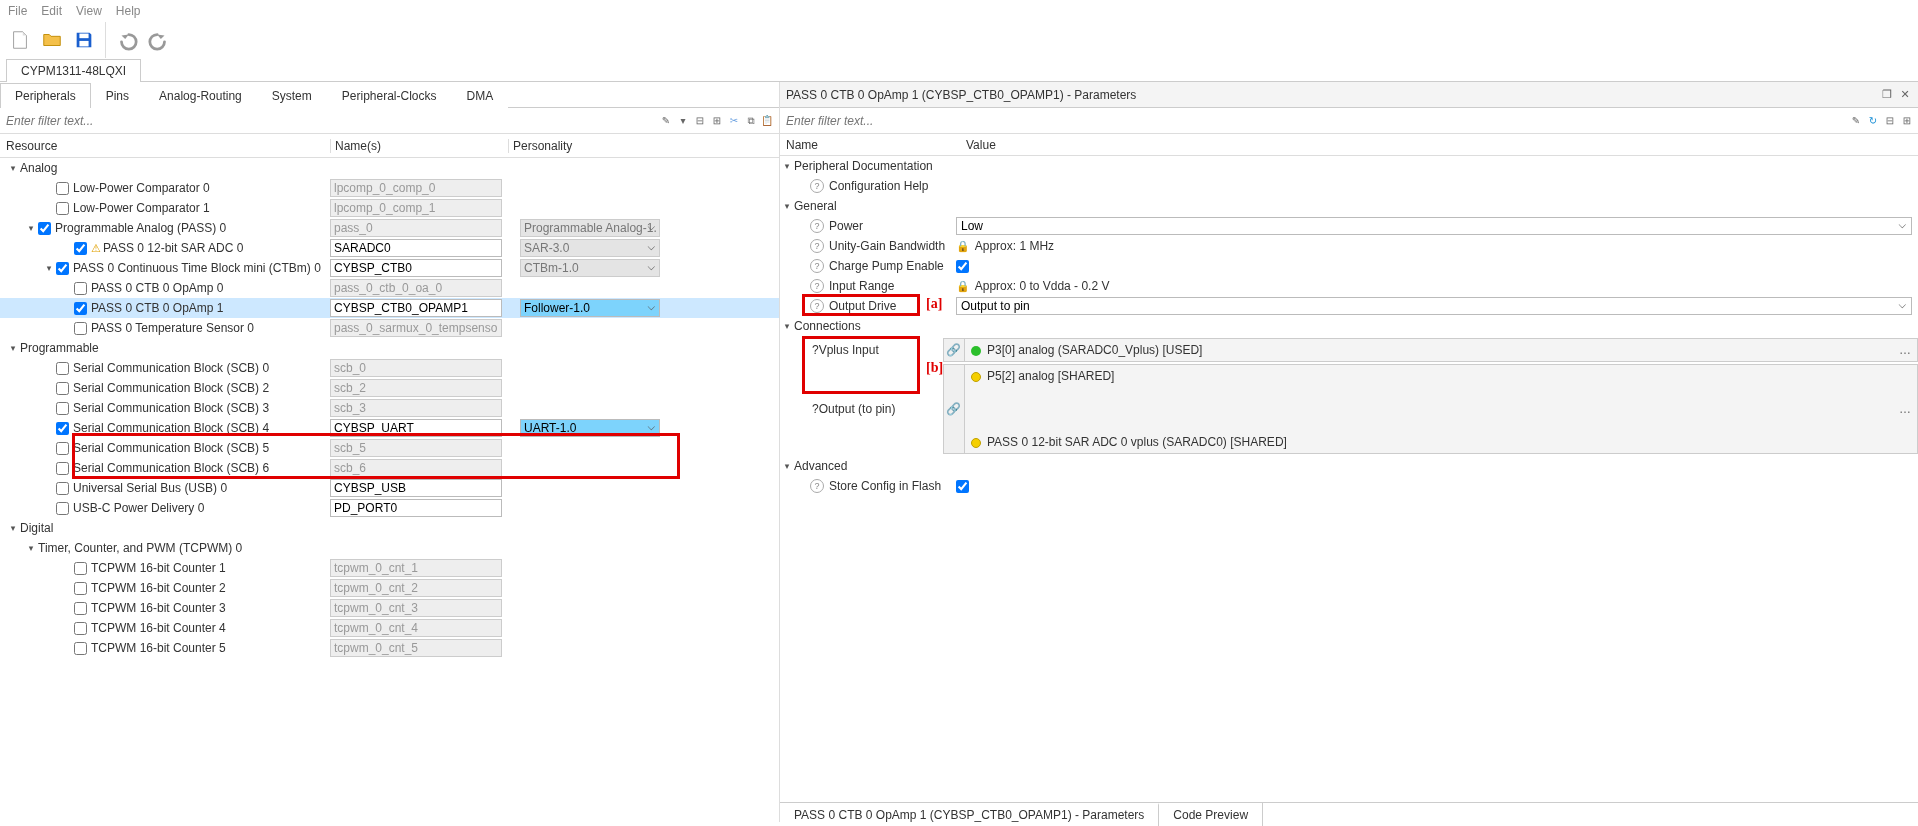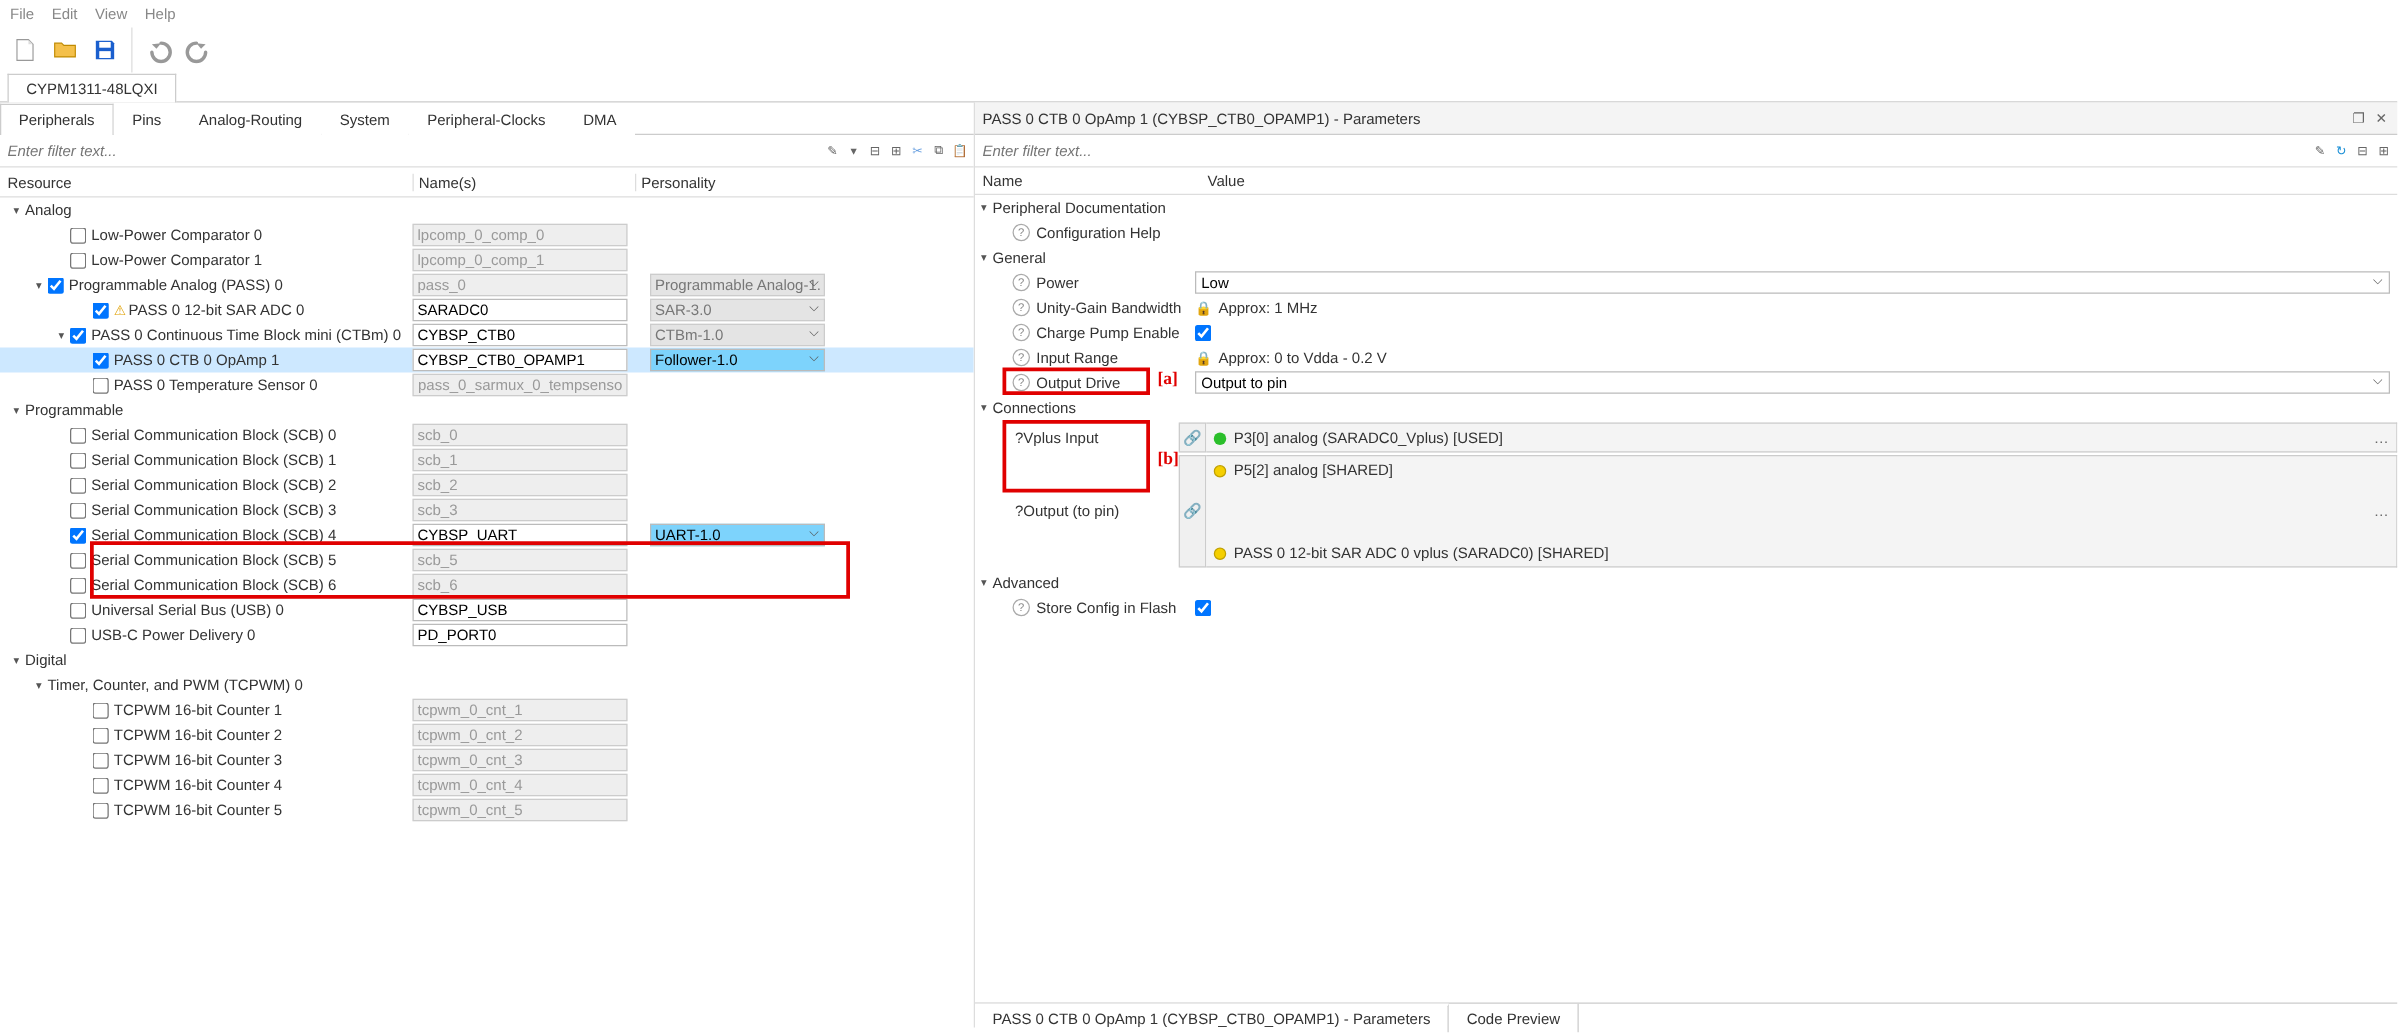--- a/index.html
+++ b/index.html
@@ -211,20 +211,27 @@
         <div class="row">
           <span class="indent" style="width: 42px;"></span>
           <span class="tw">▾</span>
           <input type="checkbox" class="cb" checked="" style="">
           <span class="res-label">PASS 0 Continuous Time Block mini (CTBm) 0</span>
           <div class="name-cell"><input class="name-input" value="CYBSP_CTB0" style=""></div>
           <div class="pers-cell">
             <div class="sel-wrap"><input class="pers-select disabled" readonly="" value="CTBm-1.0" style=""></div>
           </div>
         </div>
+        <div class="row">
+          <span class="indent" style="width: 60px;"></span>
+          <span style="width: 14px; display: inline-block;"></span>
+          <input type="checkbox" class="cb" style="">
+          <span class="res-label">PASS 0 CTB 0 OpAmp 0</span>
+          <div class="name-cell"><input class="name-input disabled" readonly="" value="pass_0_ctb_0_oa_0" style=""></div>
+        </div>
         <div class="row selected">
           <span class="indent" style="width: 60px;"></span>
           <span style="width: 14px; display: inline-block;"></span>
           <input type="checkbox" class="cb" checked="" style="">
           <span class="res-label">PASS 0 CTB 0 OpAmp 1</span>
           <div class="name-cell"><input class="name-input" value="CYBSP_CTB0_OPAMP1" style=""></div>
           <div class="pers-cell">
             <div class="sel-wrap"><input class="pers-select" readonly="" value="Follower-1.0" style=""></div>
           </div>
         </div>
@@ -239,27 +246,20 @@
           <span class="indent" style="width: 6px;"></span>
           <span class="tw">▾</span>
           <span class="res-label">Programmable</span>
         </div>
         <div class="row">
           <span class="indent" style="width: 42px;"></span>
           <span style="width: 14px; display: inline-block;"></span>
           <input type="checkbox" class="cb" style="">
           <span class="res-label">Serial Communication Block (SCB) 0</span>
           <div class="name-cell"><input class="name-input disabled" readonly="" value="scb_0" style=""></div>
-        </div>
-        <div class="row">
-          <span class="indent" style="width: 42px;"></span>
-          <span style="width: 14px; display: inline-block;"></span>
-          <input type="checkbox" class="cb" style="">
-          <span class="res-label">Serial Communication Block (SCB) 1</span>
-          <div class="name-cell"><input class="name-input disabled" readonly="" value="scb_1" style=""></div>
         </div>
         <div class="row">
           <span class="indent" style="width: 42px;"></span>
           <span style="width: 14px; display: inline-block;"></span>
           <input type="checkbox" class="cb" style="">
           <span class="res-label">Serial Communication Block (SCB) 2</span>
           <div class="name-cell"><input class="name-input disabled" readonly="" value="scb_2" style=""></div>
         </div>
         <div class="row">
           <span class="indent" style="width: 42px;"></span>

